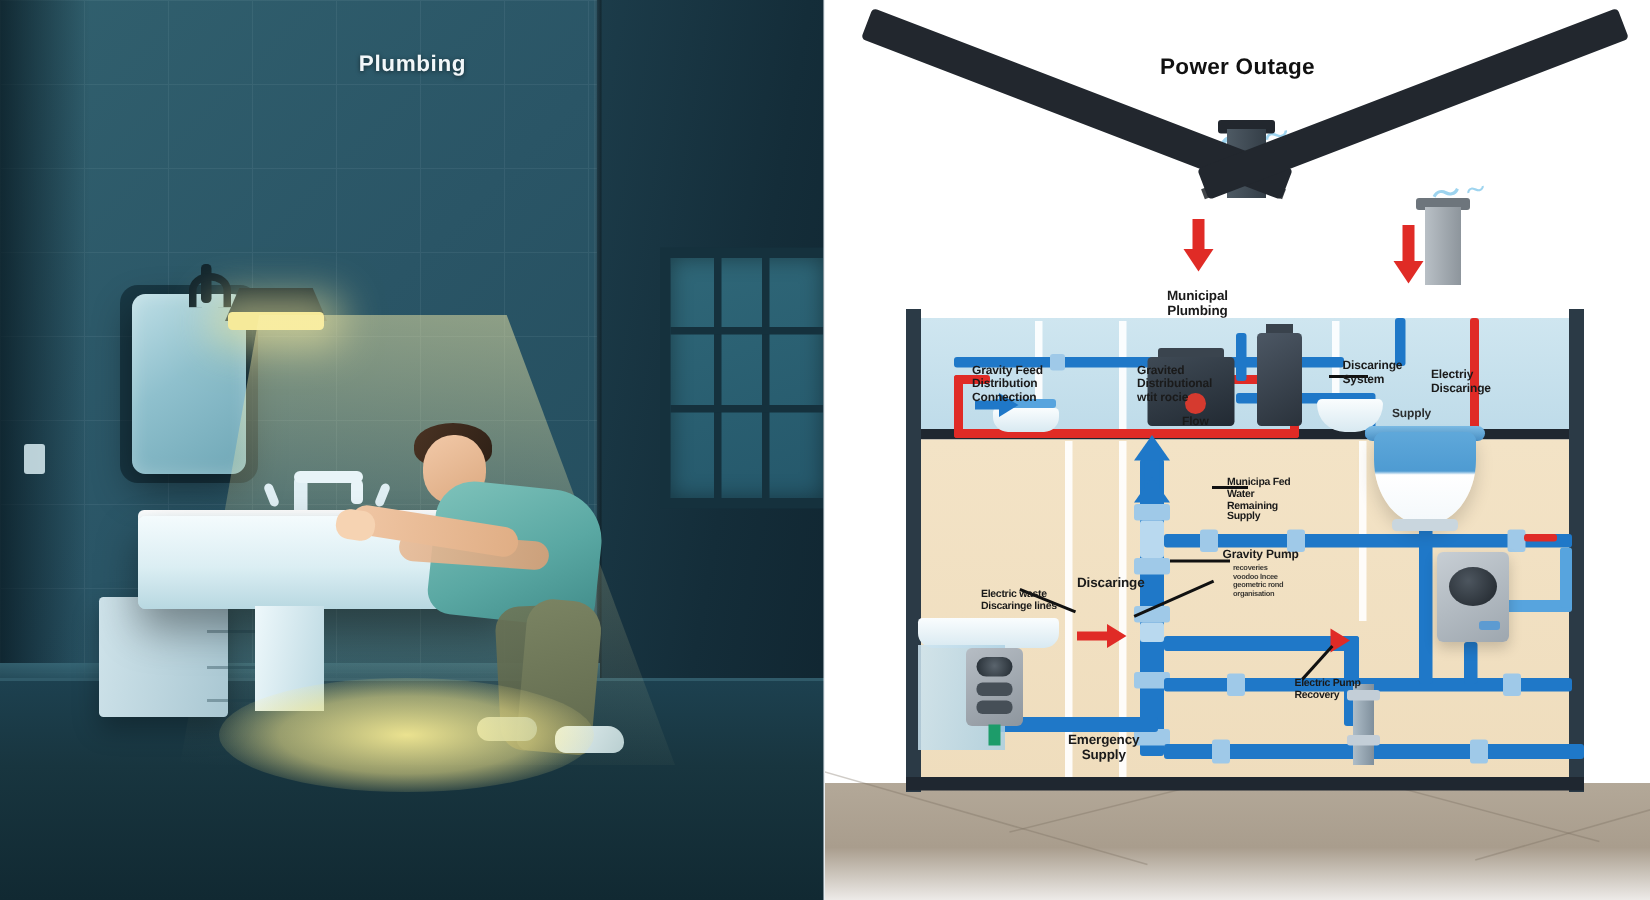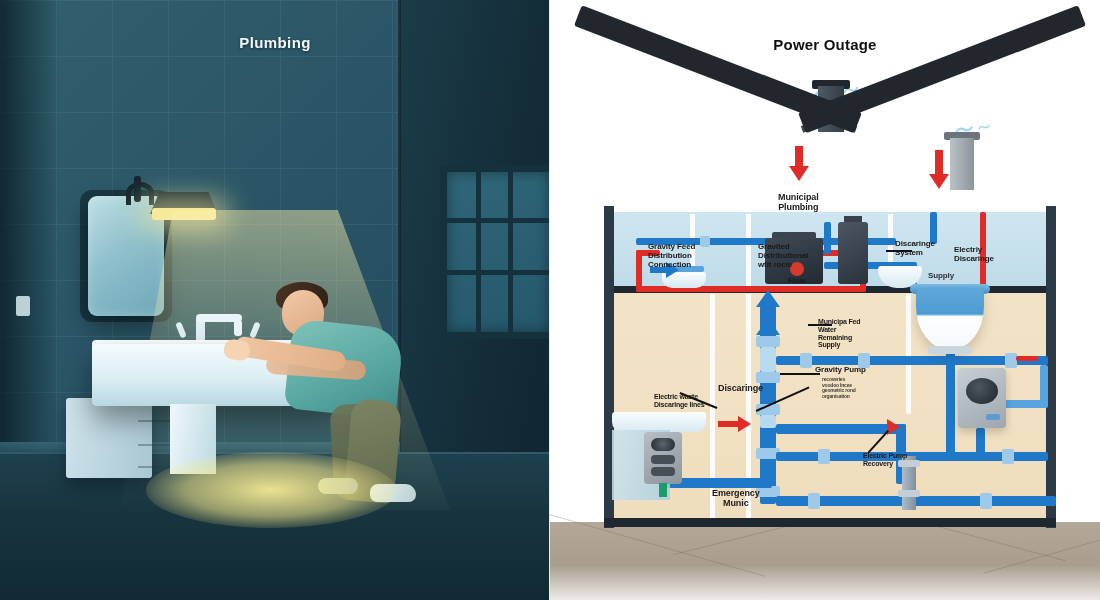--- a/index.html
+++ b/index.html
@@ -451,20 +451,20 @@
 
     <div class="lbl blurred" style="left:168px;top:383px;font-size:9px;">Discaringe</div>
 
     <div class="lbl blurred tiny" style="left:104px;top:393px;font-size:7px;">Electric waste
 Discaringe lines</div>
 
     <div class="lbl blurred tiny" style="left:313px;top:452px;font-size:7px;">Electric Pump
 Recovery</div>
 
     <div class="lbl blurred" style="left:162px;top:488px;font-size:9px;text-align:center;">Emergency
-Munic</div>
+Supply</div>
 
     <div class="lbl blurred" style="left:378px;top:272px;font-size:8px;opacity:.9;">Supply</div>
 
     <div id="rp-title">Power Outage</div>
   </div>
 
 </div>
 
 </body></html>

